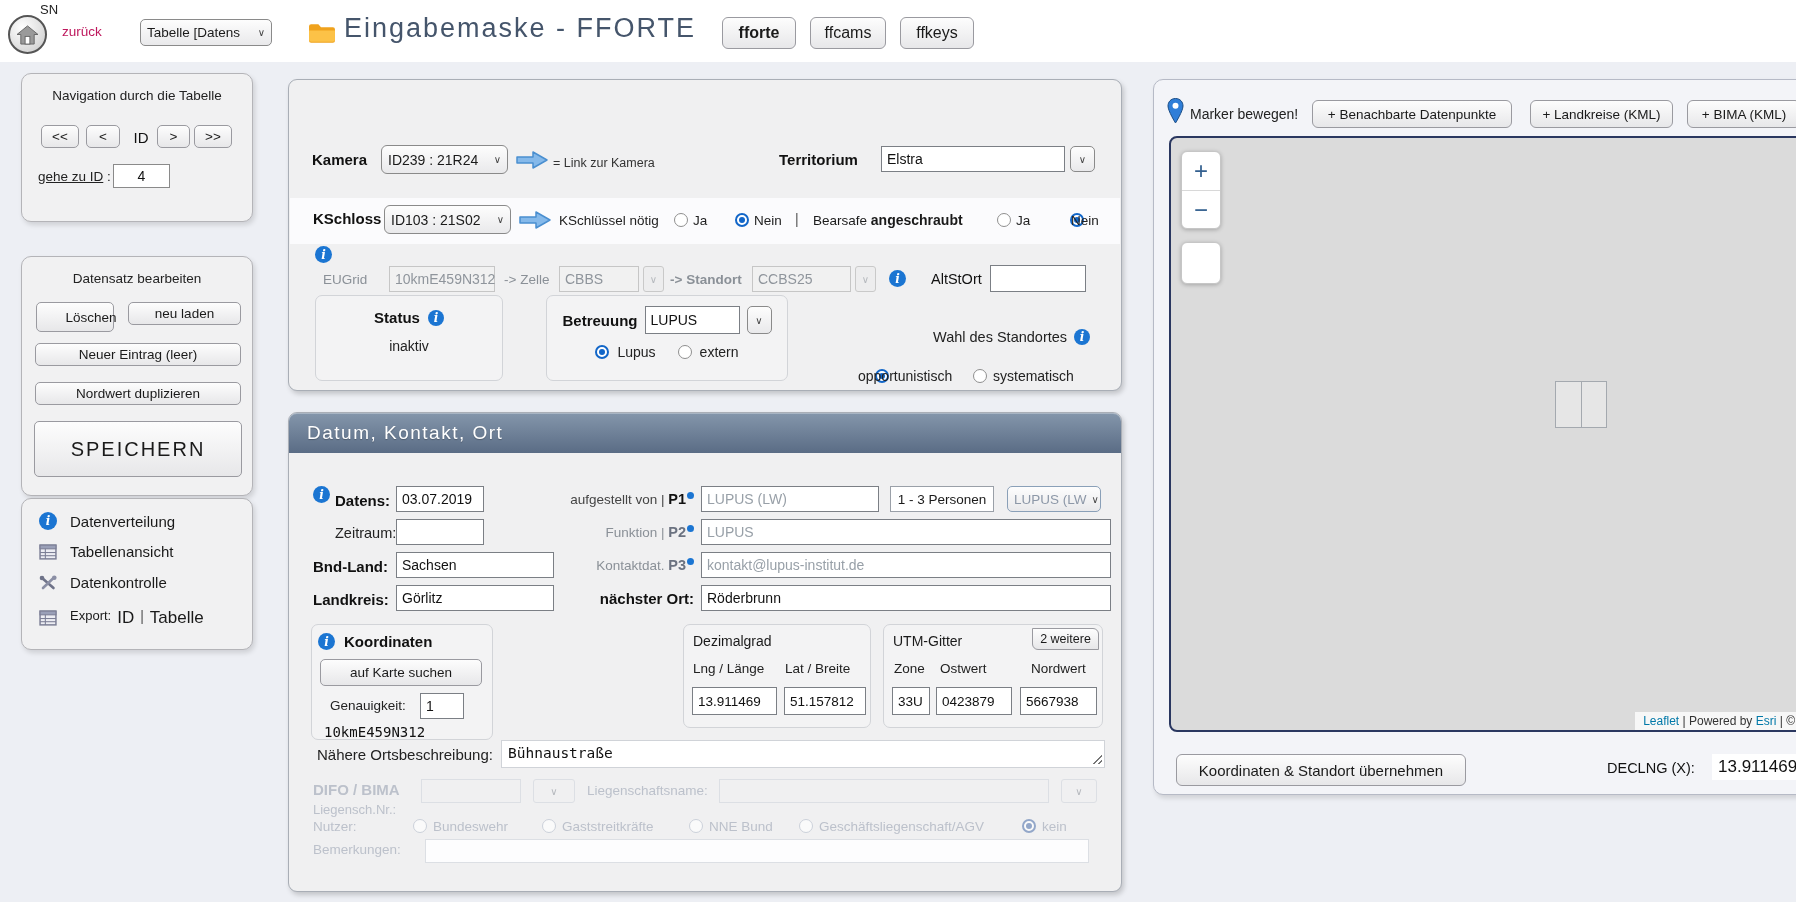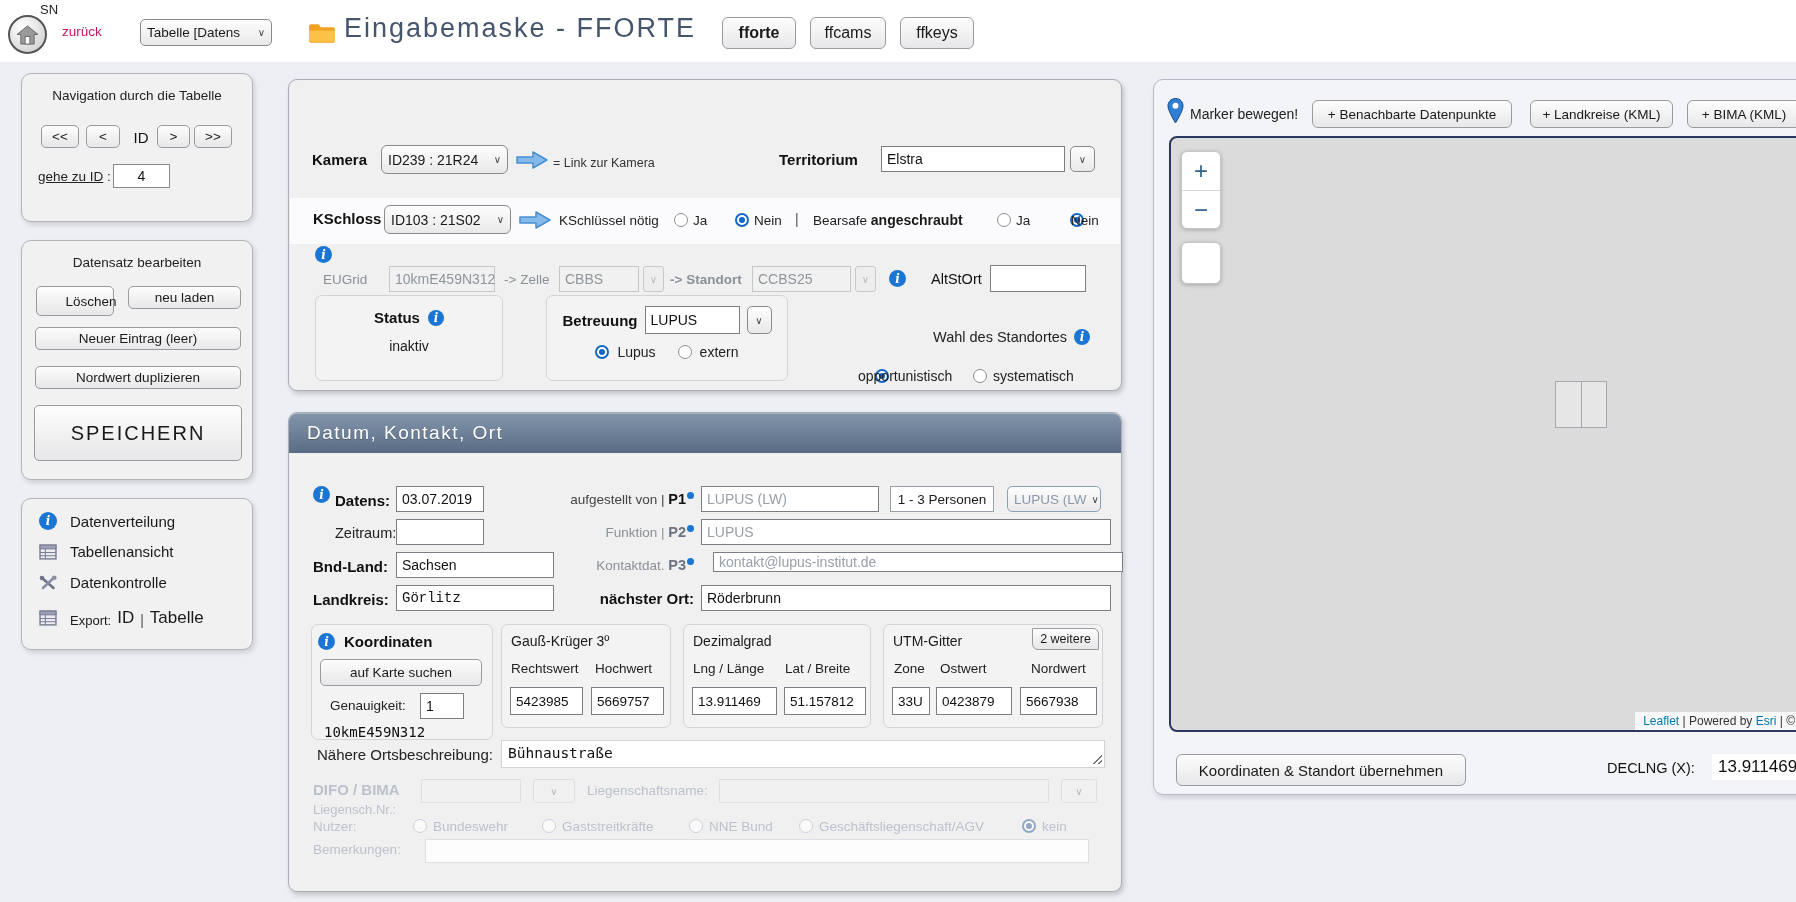--- a/index.html
+++ b/index.html
@@ -93,21 +93,21 @@
   <div class="abs" style="left:104px;top:55px;width:30px;text-align:center;font-size:15px;color:#111;">ID</div>
   <div class="abs btn" style="left:135px;top:51px;width:33px;height:23px;">&gt;</div>
   <div class="abs btn" style="left:172px;top:51px;width:38px;height:23px;">&gt;&gt;</div>
   <div class="abs nowrap" style="left:16px;top:95px;font-size:13.5px;">
     <span style="text-decoration:underline;cursor:pointer;color:#222;">gehe zu ID</span>
     <span>:</span>
   </div>
   <input class="abs inp" style="left: 91px; top: 90px; width: 57px; height: 24px; text-align: center; border-color: rgb(138, 138, 138);" value="4">
 </div>
 
-<div class="abs panel" style="left:21px;top:240px;width:232px;height:240px;">
+<div class="abs panel" style="left:21px;top:256px;width:232px;height:240px;">
   <div class="abs lbl nowrap" style="left:0;top:14px;width:100%;text-align:center;">Datensatz bearbeiten</div>
   <div class="abs btn" style="left:14px;top:45px;width:78px;height:30px;padding-left:32px;">Löschen</div>
   <div class="abs btn" style="left:106px;top:45px;width:113px;height:23px;">neu laden</div>
   <div class="abs btn" style="left:13px;top:86px;width:206px;height:23px;">Neuer Eintrag (leer)</div>
   <div class="abs btn" style="left:13px;top:125px;width:206px;height:23px;">Nordwert duplizieren</div>
   <div class="abs btn" style="left:12px;top:164px;width:208px;height:56px;font-size:20px;letter-spacing:2px;font-weight:500;">SPEICHERN</div>
 </div>
 
 <div class="abs panel" style="left:21px;top:498px;width:232px;height:152px;">
   <div class="abs" style="left:17px;top:13px;display:flex;align-items:center;gap:13px;cursor:pointer;">
@@ -140,21 +140,21 @@
   <div class="abs" style="left:17px;top:109px;display:flex;align-items:center;gap:13px;">
     <span style="display:flex;">
       <svg width="18" height="16" viewBox="0 0 17 15">
         <rect x="1" y="1" width="15" height="13" fill="#ecedf3" stroke="#7c7f96" stroke-width="1.4"></rect>
         <rect x="1" y="1" width="15" height="3.5" fill="#9aa0b8" stroke="#7c7f96"></rect>
         <line x1="1" y1="8" x2="16" y2="8" stroke="#7c7f96"></line>
         <line x1="1" y1="11" x2="16" y2="11" stroke="#7c7f96"></line>
         <line x1="6" y1="4.5" x2="6" y2="14" stroke="#7c7f96"></line>
       </svg>
     </span>
-    <span class="nowrap" style="display:flex;align-items:flex-end;gap:6px;">
+    <span class="nowrap" style="display:flex;align-items:flex-start;gap:6px;">
       <span style="font-size:13px;">Export:</span>
       <span style="font-size:17px;cursor:pointer;">ID</span>
       <span style="font-size:14px;color:#555;">|</span>
       <span style="font-size:17px;cursor:pointer;">Tabelle</span>
     </span>
   </div>
 </div>
 
 <div class="abs section" style="left:288px;top:79px;width:834px;height:312px;">
   <div class="abs" style="left:0;top:40px;width:832px;height:270px;">
@@ -287,47 +287,40 @@
     </div>
     <input class="abs inp gray" style="left: 412px; top: 66px; width: 410px; height: 26px;" value="LUPUS">
 
     
     <div class="abs lbl-b" style="left:24px;top:105px;">Bnd-Land:</div>
     <input class="abs inp" style="left: 107px; top: 99px; width: 158px; height: 26px;" value="Sachsen">
     <div class="abs nowrap" style="left:255px;top:104px;width:150px;text-align:right;font-size:13.5px;color:#8a9097;">
       <span>Kontaktdat.</span>
       <span style="font-weight:bold;color:#6b7280;font-size:14.5px;">P3</span><span class="supdot"></span>
     </div>
-    <input class="abs inp gray" style="left: 412px; top: 99px; width: 410px; height: 20px; margin-left: 12px;" value="kontakt@lupus-institut.de">
+    <input class="abs inp gray" style="left: 412px; top: 99px; width: 410px; height: 26px;" value="kontakt@lupus-institut.de">
 
     
     <div class="abs lbl-b" style="left:24px;top:138px;">Landkreis:</div>
-    <input class="abs inp" style="left: 107px; top: 132px; width: 158px; height: 26px; font-family: Liberation Mono, monospace;" value="Görlitz">
+    <input class="abs inp" style="left: 107px; top: 132px; width: 158px; height: 26px;" value="Görlitz">
     <div class="abs lbl-b nowrap" style="left:255px;top:137px;width:150px;text-align:right;">nächster Ort:</div>
     <input class="abs inp" style="left: 412px; top: 132px; width: 410px; height: 26px;" value="Röderbrunn">
 
     
     <div class="abs kbox" style="left:22px;top:171px;width:182px;height:116px;">
       <div style="display:flex;align-items:center;gap:9px;margin:8px 0 0 6px;">
         <span class="info-i">i</span>
         <span class="lbl-b">Koordinaten</span>
       </div>
       <div class="btn" style="position:absolute;left:8px;top:34px;width:162px;height:27px;">auf Karte suchen</div>
       <div class="abs lbl nowrap" style="left:18px;top:73px;">Genauigkeit:</div>
       <input class="abs inp" style="left: 108px; top: 68px; width: 44px; height: 26px;" value="1">
       <div class="abs mono nowrap" style="left:12px;top:99px;font-size:14px;color:#111;">10kmE459N312</div>
     </div>
 
-    <div class="abs kbox" style="left:212px;top:171px;width:170px;height:104px;">
-      <div class="abs nowrap" style="left:9px;top:8px;font-size:14px;">Gauß-Krüger 3º</div>
-      <div class="abs lbl nowrap" style="left:9px;top:36px;">Rechtswert</div>
-      <div class="abs lbl nowrap" style="left:93px;top:36px;">Hochwert</div>
-      <input class="abs inp" style="left: 8px; top: 62px; width: 73px; height: 28px; font-size: 13.5px;" value="5423985">
-      <input class="abs inp" style="left: 89px; top: 62px; width: 73px; height: 28px; font-size: 13.5px;" value="5669757">
-    </div>
 
     <div class="abs kbox" style="left:394px;top:171px;width:188px;height:104px;">
       <div class="abs nowrap" style="left:9px;top:8px;font-size:14px;">Dezimalgrad</div>
       <div class="abs lbl nowrap" style="left:9px;top:36px;">Lng / Länge</div>
       <div class="abs lbl nowrap" style="left:101px;top:36px;">Lat / Breite</div>
       <input class="abs inp" style="left: 8px; top: 62px; width: 85px; height: 28px; font-size: 13.5px;" value="13.911469">
       <input class="abs inp" style="left: 100px; top: 62px; width: 82px; height: 28px; font-size: 13.5px;" value="51.157812">
     </div>
 
     <div class="abs kbox" style="left:594px;top:171px;width:220px;height:104px;">

